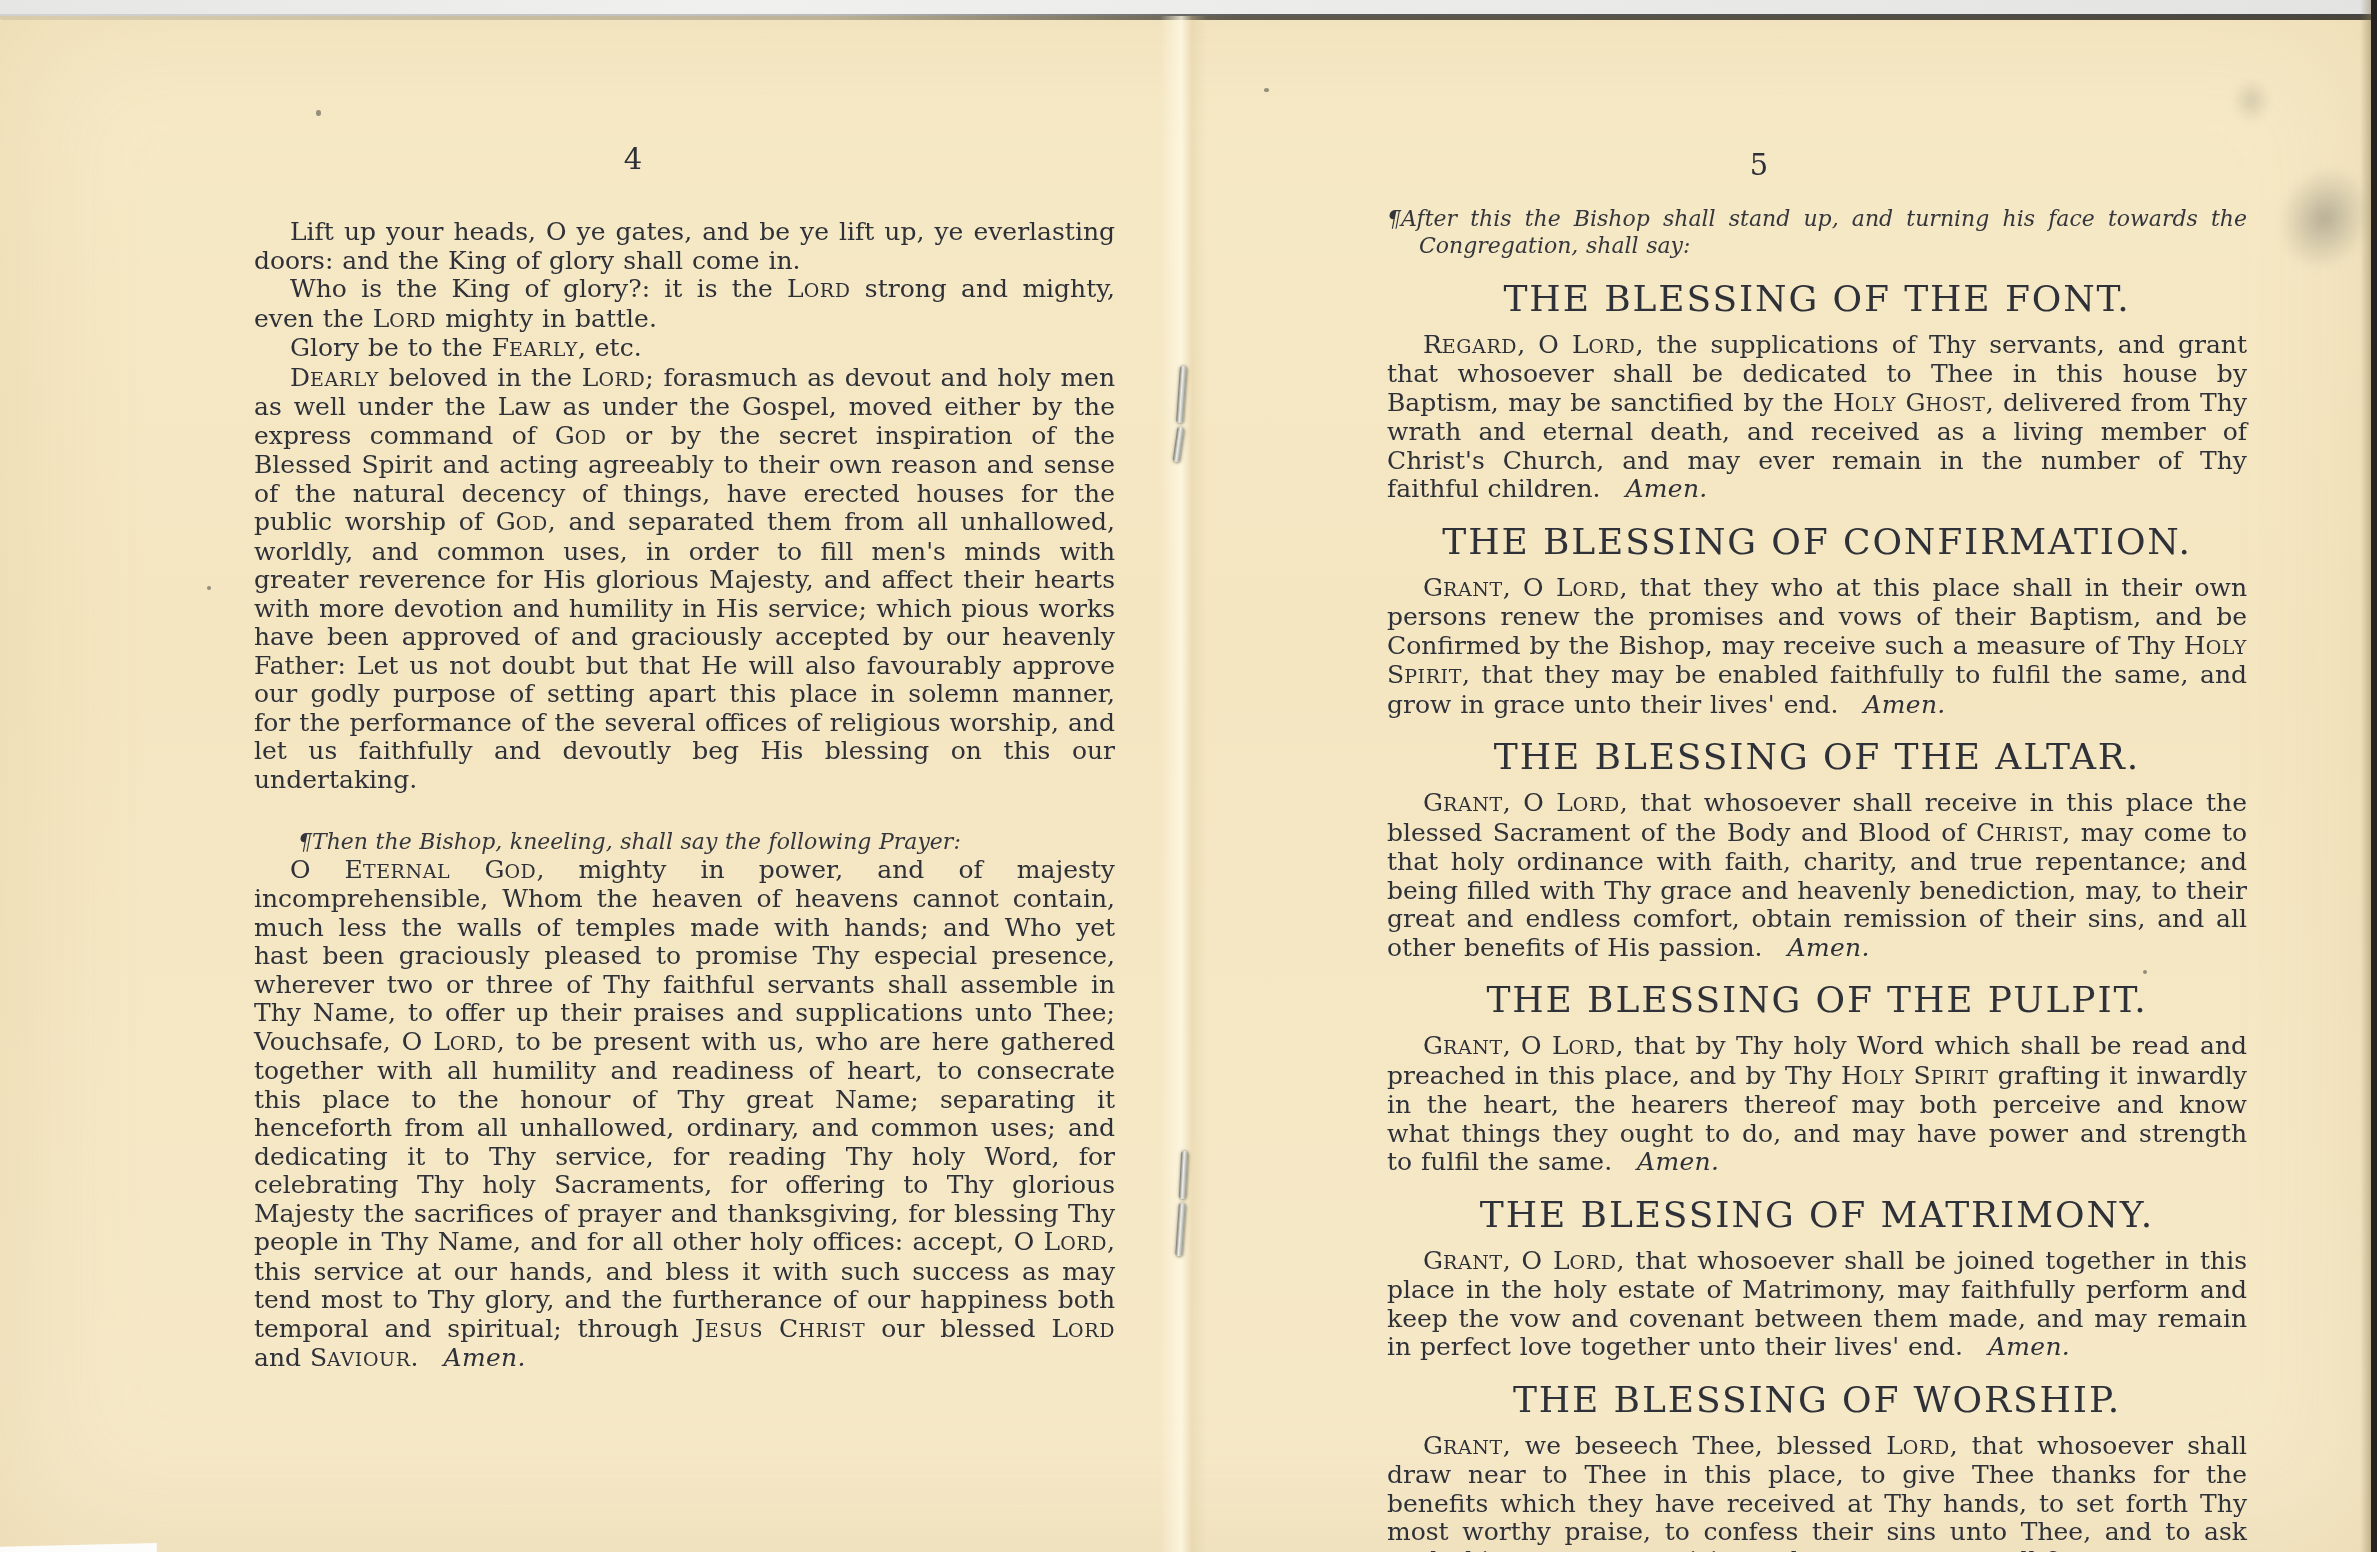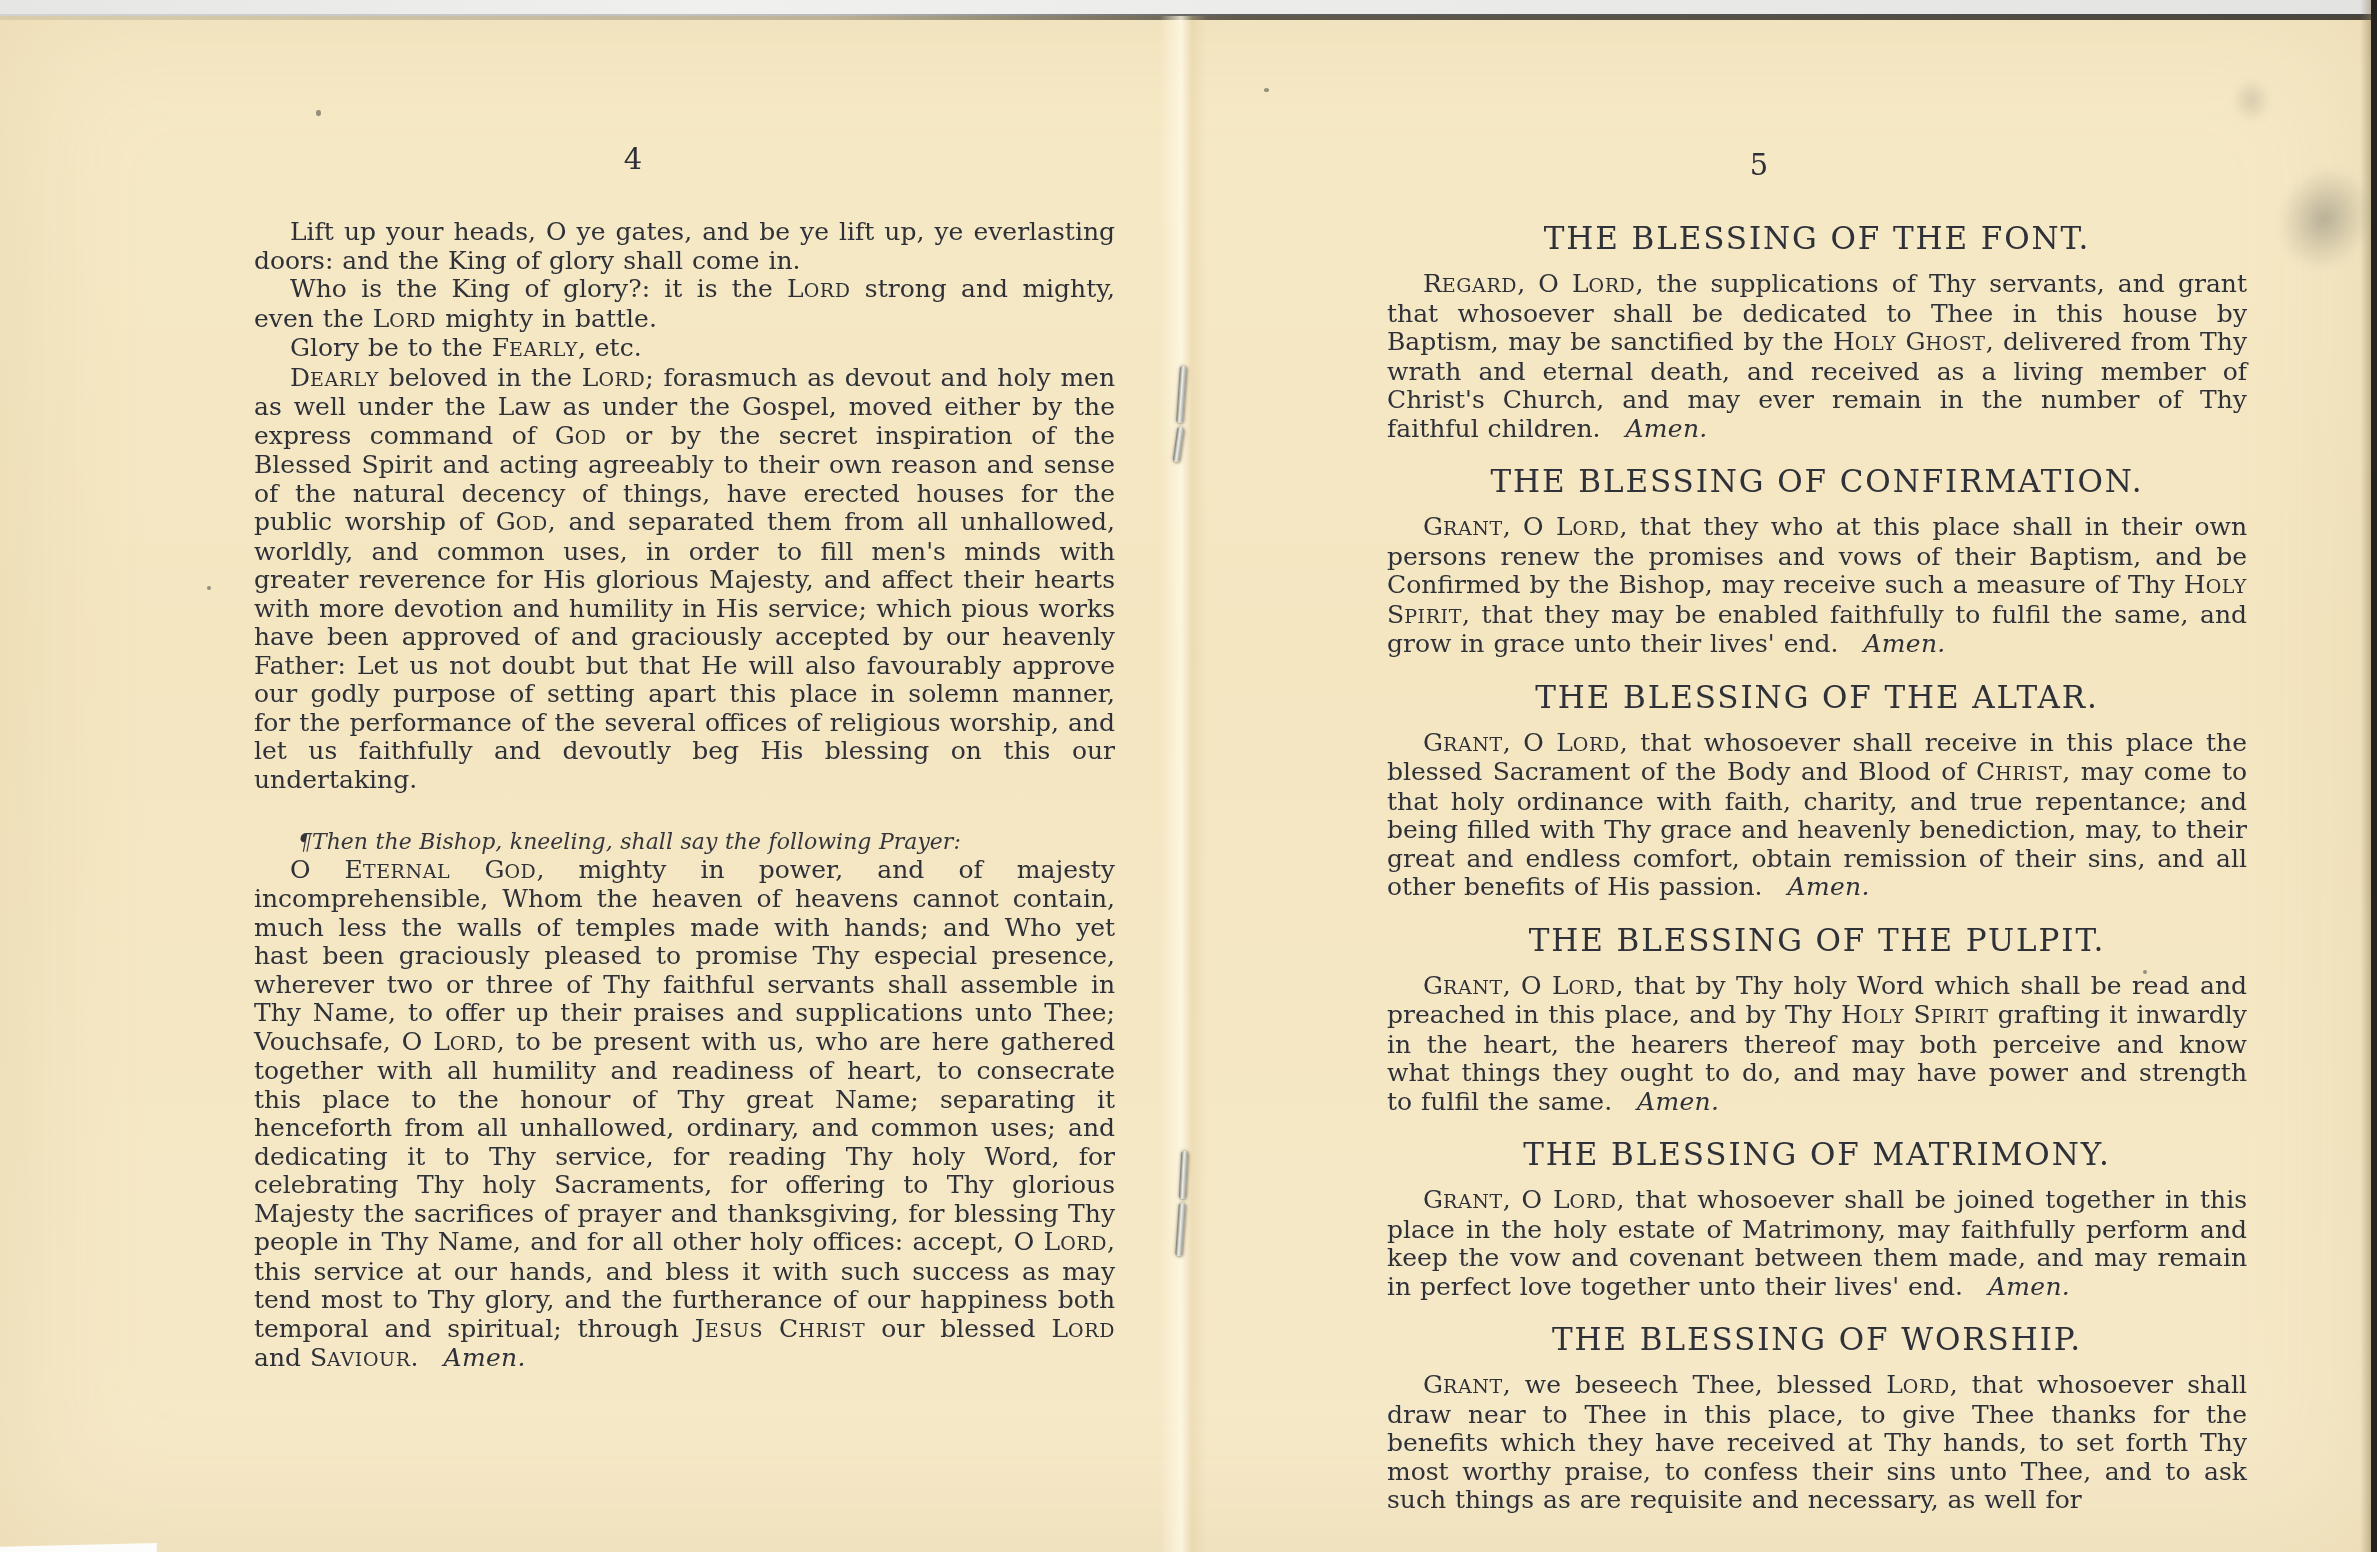--- a/index.html
+++ b/index.html
@@ -80,21 +80,21 @@
   p.body {
     margin:0; font-size:25px; line-height:28.5px;
     text-align:justify; text-indent:36px; word-spacing:1px;
   }
   .rubric {
     margin:0; font-size:22px; line-height:26.5px; font-style:italic;
     padding-left:32px; text-indent:-32px; text-align:justify;
     color:#35363c; word-spacing:0.6px;
   }
   .heading {
-    margin:23px 0 17px 0; font-size:31px; line-height:30px;
+    margin:23px 0 17px 0; font-size:36px; line-height:30px;
     text-align:center; letter-spacing:1.9px; text-indent:0;
   }
   .mt-rubric1 { margin-top:36px; }
   .mt-exhort  { margin-top:31px; }
   .mt-rubric2 { margin-top:35px;margin-left:44px; }
   .mt-prayer  { margin-top:30px; }
   .mb-rubric  { margin-bottom:24.6px; }
   .first-heading { margin-top:17px; }
 
   .sc   { font-size:0.76em; letter-spacing:0.6px; }
@@ -134,20 +134,21 @@
 
 
     <p class="body mt-exhort">D<span class="sc">EARLY</span> beloved in the L<span class="sc">ORD</span>; forasmuch as devout and holy men as well under the Law as under the Gospel, moved either by the express command of G<span class="sc">OD</span> or by the secret inspiration of the Blessed Spirit and acting agreeably to their own reason and sense of the natural decency of things, have erected houses for the public worship of G<span class="sc">OD</span>, and separated them from all unhallowed, worldly, and common uses, in order to fill men's minds with greater reverence for His glorious Majesty, and affect their hearts with more devotion and humility in His service; which pious works have been approved of and graciously accepted by our heavenly Father: Let us not doubt but that He will also favourably approve our godly purpose of setting apart this place in solemn manner, for the performance of the several offices of religious worship, and let us faithfully and devoutly beg His blessing on this our undertaking.</p>
 
     <p class="rubric mt-rubric2">¶Then the Bishop, kneeling, shall say the following Prayer:</p>
 
     <p class="body mt-prayer">O E<span class="sc">TERNAL</span> G<span class="sc">OD</span>, mighty in power, and of majesty incomprehensible, Whom the heaven of heavens cannot contain, much less the walls of temples made with hands; and Who yet hast been graciously pleased to promise Thy especial presence, wherever two or three of Thy faithful servants shall assemble in Thy Name, to offer up their praises and supplications unto Thee; Vouchsafe, O L<span class="sc">ORD</span>, to be present with us, who are here gathered together with all humility and readiness of heart, to consecrate this place to the honour of Thy great Name; separating it henceforth from all unhallowed, ordinary, and common uses; and dedicating it to Thy service, for reading Thy holy Word, for celebrating Thy holy Sacraments, for offering to Thy glorious Majesty the sacrifices of prayer and thanksgiving, for blessing Thy people in Thy Name, and for all other holy offices: accept, O L<span class="sc">ORD</span>, this service at our hands, and bless it with such success as may tend most to Thy glory, and the furtherance of our happiness both temporal and spiritual; through J<span class="sc">ESUS</span> C<span class="sc">HRIST</span> our blessed L<span class="sc">ORD</span> and S<span class="sc">AVIOUR</span>. <em class="amen">Amen.</em></p>
   </div>
 
   <div class="col col-right">
+    <p class="rubric mb-rubric">¶After this the Bishop shall stand up, and turning his face towards the Congregation, shall say:</p>
 
     <p class="heading first-heading">THE BLESSING OF THE FONT.</p>
     <p class="body">R<span class="sc">EGARD</span>, O L<span class="sc">ORD</span>, the supplications of Thy servants, and grant that whosoever shall be dedicated to Thee in this house by Baptism, may be sanctified by the H<span class="sc">OLY</span> G<span class="sc">HOST</span>, delivered from Thy wrath and eternal death, and received as a living member of Christ's Church, and may ever remain in the number of Thy faithful children. <em class="amen">Amen.</em></p>
 
     <p class="heading">THE BLESSING OF CONFIRMATION.</p>
     <p class="body">G<span class="sc">RANT</span>, O L<span class="sc">ORD</span>, that they who at this place shall in their own persons renew the promises and vows of their Baptism, and be Confirmed by the Bishop, may receive such a measure of Thy H<span class="sc">OLY</span> S<span class="sc">PIRIT</span>, that they may be enabled faithfully to fulfil the same, and grow in grace unto their lives' end. <em class="amen">Amen.</em></p>
 
     <p class="heading">THE BLESSING OF THE ALTAR.</p>
     <p class="body">G<span class="sc">RANT</span>, O L<span class="sc">ORD</span>, that whosoever shall receive in this place the blessed Sacrament of the Body and Blood of C<span class="sc">HRIST</span>, may come to that holy ordinance with faith, charity, and true repentance; and being filled with Thy grace and heavenly benediction, may, to their great and endless comfort, obtain remission of their sins, and all other benefits of His passion. <em class="amen">Amen.</em></p>
 

